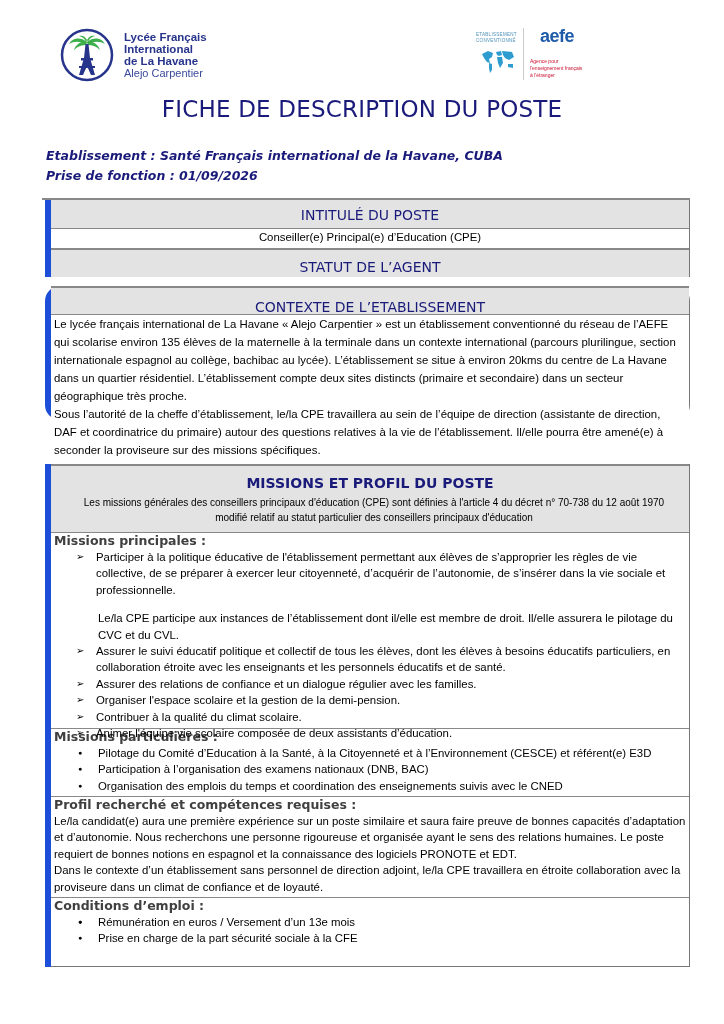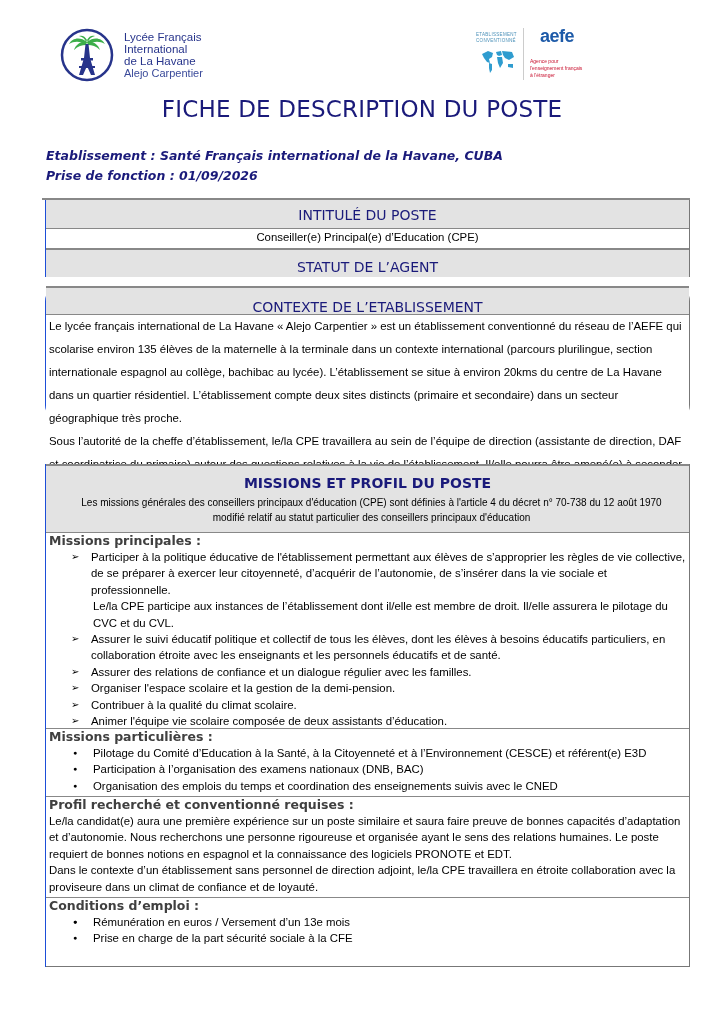--- a/index.html
+++ b/index.html
@@ -2,37 +2,37 @@
 <html><head>
   <meta charset="utf-8">
   <style>
     html, body { margin: 0; padding: 0; background: #ffffff; }
     body { width: 724px; height: 1024px; position: relative; overflow: hidden; font-family: "Liberation Sans", sans-serif; color: #000; }
 
     .header { position: absolute; top: 24px; left: 0; width: 724px; height: 66px; }
     .logo-left { position: absolute; left: 60px; top: 4px; display: flex; align-items: center; }
     .logo-circle { width: 54px; height: 54px; }
     .logo-text { margin-left: 10px; color: #27348b; line-height: 12px; }
-    .logo-text .l1 { font-weight: normal; font-size: 11.5px; }
+    .logo-text .l1 { font-weight: bold; font-size: 11.5px; }
     .logo-text .l4 { font-size: 11px; color: #3a4a9a; }
 
     .logo-right { position: absolute; left: 476px; top: 2px; width: 130px; height: 58px; }
     .aefe-small { position: absolute; left: 0; top: 6px; width: 40px; font-size: 4.5px; color: #4a90b8; text-align: center; line-height: 6px; letter-spacing: 0.3px; }
     .aefe-map { position: absolute; left: 4px; top: 22px; width: 36px; height: 26px; }
     .aefe-divider { position: absolute; left: 47px; top: 2px; width: 1px; height: 52px; background: #ccc; }
     .aefe-word { position: absolute; left: 64px; top: 0px; font-size: 18px; font-weight: bold; color: #1d5aa8; letter-spacing: -0.5px; }
     .aefe-sub { position: absolute; left: 54px; top: 32px; font-size: 5px; color: #c8102e; line-height: 7px; }
 
     .title { position: absolute; top: 96px; left: 0; width: 724px; text-align: center; font-family: "DejaVu Sans", sans-serif; font-size: 23px; color: #1a1a7a; letter-spacing: 0.2px; }
 
     .meta { position: absolute; left: 46px; top: 146px; color: #1a1a7a; font-family: "DejaVu Sans", sans-serif; font-style: italic; font-weight: bold; font-size: 12.5px; line-height: 20px; }
 
     .top-rule { position: absolute; left: 42px; top: 198px; width: 648px; height: 2px; background: #888; }
 
-    .box { position: absolute; left: 45px; width: 645px; border-left: 1px solid #1d4ed8; border-right: 1px solid #777; box-sizing: border-box; }
+    .box { position: absolute; left: 45px; width: 645px; border-left: 6px solid #1d4ed8; border-right: 1px solid #777; box-sizing: border-box; }
     .hdr { background: #e3e3e3; border-top: 2px solid #888; box-sizing: border-box; text-align: center; color: #1a1a7a; font-family: "DejaVu Sans", sans-serif; font-size: 14px; }
     .cell { background: #fff; border-top: 1px solid #888; box-sizing: border-box; font-size: 11.4px; line-height: 16.4px; }
     .center { text-align: center; }
 
     .sec-title { color: #404040; font-family: "DejaVu Sans", sans-serif; font-weight: bold; font-size: 12.5px; line-height: 16px; }
     ul.arrow { list-style: none; margin: 0; padding: 0 0 0 20px; }
     ul.arrow li { position: relative; padding-left: 22px; }
     ul.arrow li .mk { position: absolute; left: 2px; top: 0; font-size: 10px; }
     ul.dot { list-style: none; margin: 0; padding: 0 0 0 20px; }
     ul.dot li { position: relative; padding-left: 24px; }
@@ -99,39 +99,39 @@
   <div class="hdr" style="height:28px; line-height:30px; border-top:none;">INTITULÉ DU POSTE</div>
   <div class="cell center" style="height:20px; line-height:16px;">Conseiller(e)  Principal(e)  d’Education (CPE)</div>
 </div>
 
 <div class="box" style="top:248px;">
   <div class="hdr" style="height:29px; line-height:34px;">STATUT DE L’AGENT</div>
 </div>
 
 <div class="box" style="top:286px;border-radius:15px;">
   <div class="hdr" style="height:28px; line-height:38px;">CONTEXTE DE L’ETABLISSEMENT</div>
-  <div class="cell" style="height:106px; padding:0 3px; line-height:23px;">
+  <div class="cell" style="height:106px; padding:0 3px; line-height:18px;">
     <div>Le lycée français international de La Havane « Alejo Carpentier » est un établissement conventionné du réseau de l’AEFE qui scolarise environ 135 élèves de la maternelle à la terminale dans un contexte international (parcours plurilingue, section internationale espagnol au collège, bachibac au lycée). L’établissement se situe à environ 20kms du centre de La Havane dans un quartier résidentiel. L’établissement compte deux sites distincts (primaire et secondaire) dans un secteur géographique très proche.</div>
     <div>Sous l’autorité de la cheffe d’établissement, le/la CPE travaillera au sein de l’équipe de direction (assistante de direction, DAF et coordinatrice du primaire) autour des questions relatives à la vie de l’établissement. Il/elle pourra être amené(e)  à seconder la proviseure sur des missions spécifiques.</div>
   </div>
 </div>
 
 <div class="box" style="top:464px;">
   <div class="hdr" style="height:68px; padding-top:7px;">
     <div style="font-weight:bold; font-size:14px; line-height:20px;">MISSIONS ET PROFIL DU POSTE</div>
     <div style="font-family:'Liberation Sans', sans-serif; color:#000; font-size:10px; line-height:15px; padding:2px 20px 0 28px;">Les missions générales des conseillers principaux d'éducation (CPE) sont définies à l'article 4 du décret n° 70-738 du 12 août 1970 modifié relatif au statut particulier des conseillers principaux d'éducation</div>
   </div>
 
   <div class="cell" style="height:196px; padding:0 3px;">
     <div class="sec-title">Missions principales :</div>
     <ul class="arrow">
       <li>
         <span class="mk">➢</span>
         <span>Participer à la politique éducative de l'établissement permettant aux élèves de s’approprier les règles de vie collective, de se préparer à exercer leur citoyenneté, d’acquérir de l’autonomie, de s’insérer dans la vie sociale et professionnelle.</span>
-        <div style="padding-left:2px;">Le/la CPE participe aux instances de l’établissement dont il/elle est membre de droit. Il/elle assurera le pilotage du CVC et du CVL.</div>
+        <div style="padding-left:2px;margin-top:12px;">Le/la CPE participe aux instances de l’établissement dont il/elle est membre de droit. Il/elle assurera le pilotage du CVC et du CVL.</div>
       </li>
       <li>
         <span class="mk">➢</span>
         <span>Assurer le suivi éducatif politique et collectif de tous les élèves, dont les élèves à besoins éducatifs particuliers, en collaboration étroite avec les enseignants et les personnels éducatifs et de santé.</span>
       </li>
       <li>
         <span class="mk">➢</span>
         <span>Assurer des relations de confiance et un dialogue régulier avec les familles.</span>
       </li>
       <li>
@@ -161,21 +161,21 @@
         <span>Participation à l’organisation des examens nationaux (DNB, BAC)</span>
       </li>
       <li>
         <span class="mk" style="font-size:7px;">●</span>
         <span>Organisation des emplois du temps et coordination des enseignements suivis avec le CNED</span>
       </li>
     </ul>
   </div>
 
   <div class="cell" style="height:101px; padding:0 3px;">
-    <div class="sec-title">Profil recherché et conventionné requises :</div>
+    <div class="sec-title">Profil recherché et compétences requises :</div>
     <div>Le/la candidat(e) aura une première expérience sur un poste similaire et saura faire preuve de bonnes capacités d’adaptation et d’autonomie. Nous recherchons une personne rigoureuse et organisée ayant le sens des relations humaines. Le poste requiert de bonnes notions en espagnol et la connaissance des logiciels PRONOTE et EDT.</div>
     <div>Dans le contexte d’un établissement sans personnel de direction adjoint, le/la CPE travaillera en étroite collaboration avec la proviseure dans un climat de confiance et de loyauté.</div>
   </div>
 
   <div class="cell" style="height:70px; padding:0 3px; border-bottom:1px solid #777;">
     <div class="sec-title">Conditions d’emploi :</div>
     <ul class="dot">
       <li>
         <span class="mk" style="font-size:7px;">●</span>
       </li>

